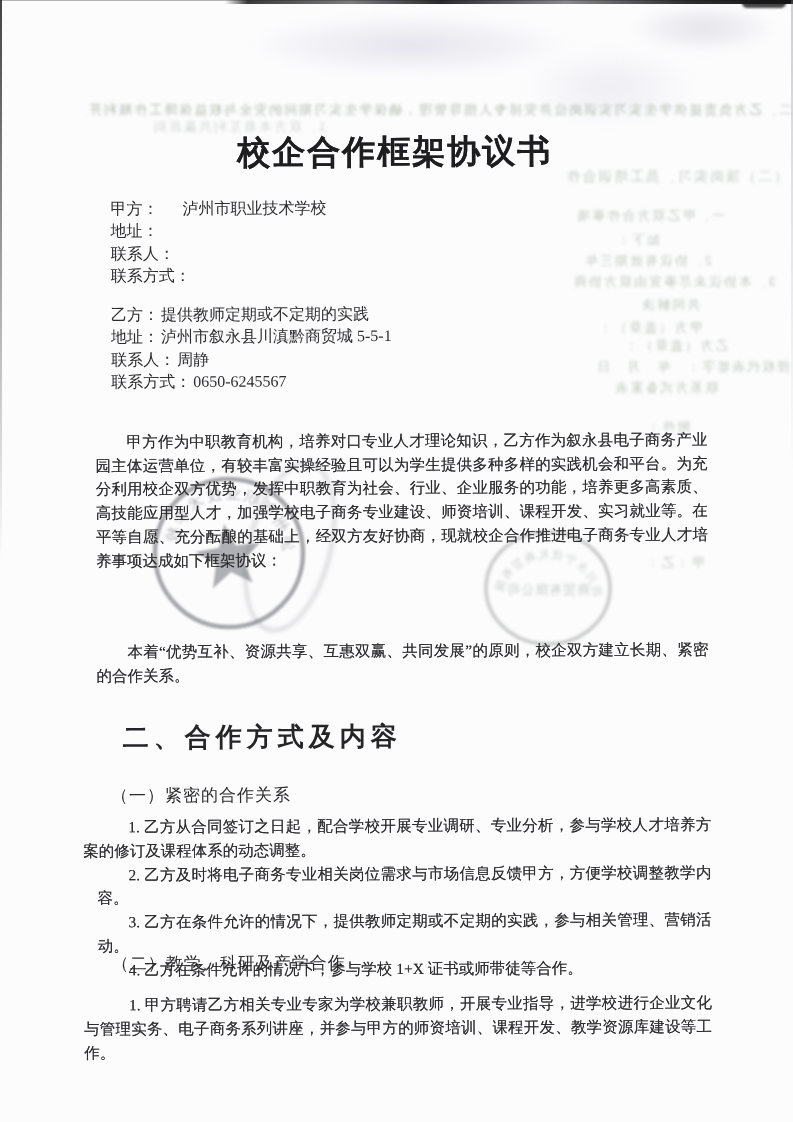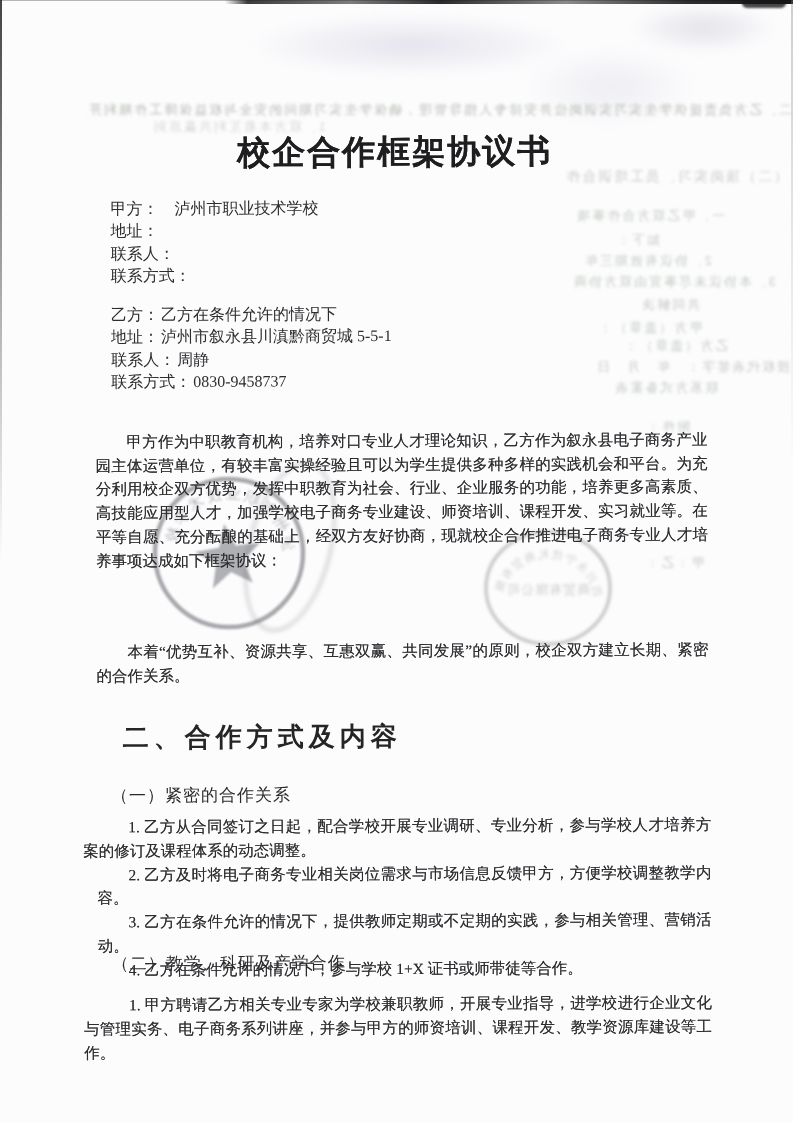--- a/index.html
+++ b/index.html
@@ -54,21 +54,21 @@
   
   .content{position:absolute;inset:0;transform:rotate(-.25deg);}
   .doc-title{position:absolute;top:130px;left:0;width:100%;margin:0;
     text-align:center;font-size:33px;font-weight:700;letter-spacing:2px;color:#1e1e20;
     text-shadow:0 0 .5px rgba(30,30,32,.9);}
   .party{position:absolute;left:112px;font-size:16px;line-height:22.3px;}
   .party-a{top:197px;}
   .party-b{top:303px;}
   .party p{margin:0;}
   .pvalue{margin-left:2px;}
-  .pvalue.gap{margin-left:16px;}
+  .pvalue.gap{margin-left:24px;}
   .intro{position:absolute;top:429px;left:96px;width:612px;margin:0;
     font-size:15.5px;line-height:23.7px;text-align:justify;text-indent:31px;
     text-shadow:0 0 .4px rgba(45,45,48,.7);}
   .h2{position:absolute;left:122px;margin:0;font-size:26px;font-weight:700;color:#252528;
     font-family:"Liberation Sans","DejaVu Sans",sans-serif;}
   .h-principles{top:588px;letter-spacing:10px;}
   .h-methods{top:719px;letter-spacing:5px;}
   .body-p{position:absolute;left:96px;width:612px;margin:0;
     font-size:15.5px;line-height:24px;text-align:justify;text-indent:31px;
     text-shadow:0 0 .4px rgba(45,45,48,.7);}
@@ -143,24 +143,24 @@
     <h1 class="doc-title">校企合作框架协议书</h1>
 
     <div class="party party-a">
       <p><span class="plabel">甲方：</span><span class="pvalue gap">泸州市职业技术学校</span></p>
       <p><span class="plabel">地址：</span><span class="pvalue"></span></p>
       <p><span class="plabel">联系人：</span><span class="pvalue"></span></p>
       <p><span class="plabel">联系方式：</span><span class="pvalue"></span></p>
     </div>
 
     <div class="party party-b">
-      <p><span class="plabel">乙方：</span><span class="pvalue">乙方在条件允许的情况下</span></p>
+      <p><span class="plabel">乙方：</span><span class="pvalue">提供教师定期或不定期的实践</span></p>
       <p><span class="plabel">地址：</span><span class="pvalue">泸州市叙永县川滇黔商贸城 5-5-1</span></p>
       <p><span class="plabel">联系人：</span><span class="pvalue">周静</span></p>
-      <p><span class="plabel">联系方式：</span><span class="pvalue">0830-9458737</span></p>
+      <p><span class="plabel">联系方式：</span><span class="pvalue">0650-6245567</span></p>
     </div>
 
     <p class="intro">甲方作为中职教育机构，培养对口专业人才理论知识，乙方作为叙永县电子商务产业园主体运营单位，有较丰富实操经验且可以为学生提供多种多样的实践机会和平台。为充分利用校企双方优势，发挥中职教育为社会、行业、企业服务的功能，培养更多高素质、高技能应用型人才，加强学校电子商务专业建设、师资培训、课程开发、实习就业等。在平等自愿、充分酝酿的基础上，经双方友好协商，现就校企合作推进电子商务专业人才培养事项达成如下框架协议：</p>
 
     <p class="body-p principles">本着“优势互补、资源共享、互惠双赢、共同发展”的原则，校企双方建立长期、紧密的合作关系。</p>
 
     <h2 class="h2 h-methods">二、合作方式及内容</h2>
 
     <h3 class="sub sub1">（一）紧密的合作关系</h3>
     <div class="items items1">

